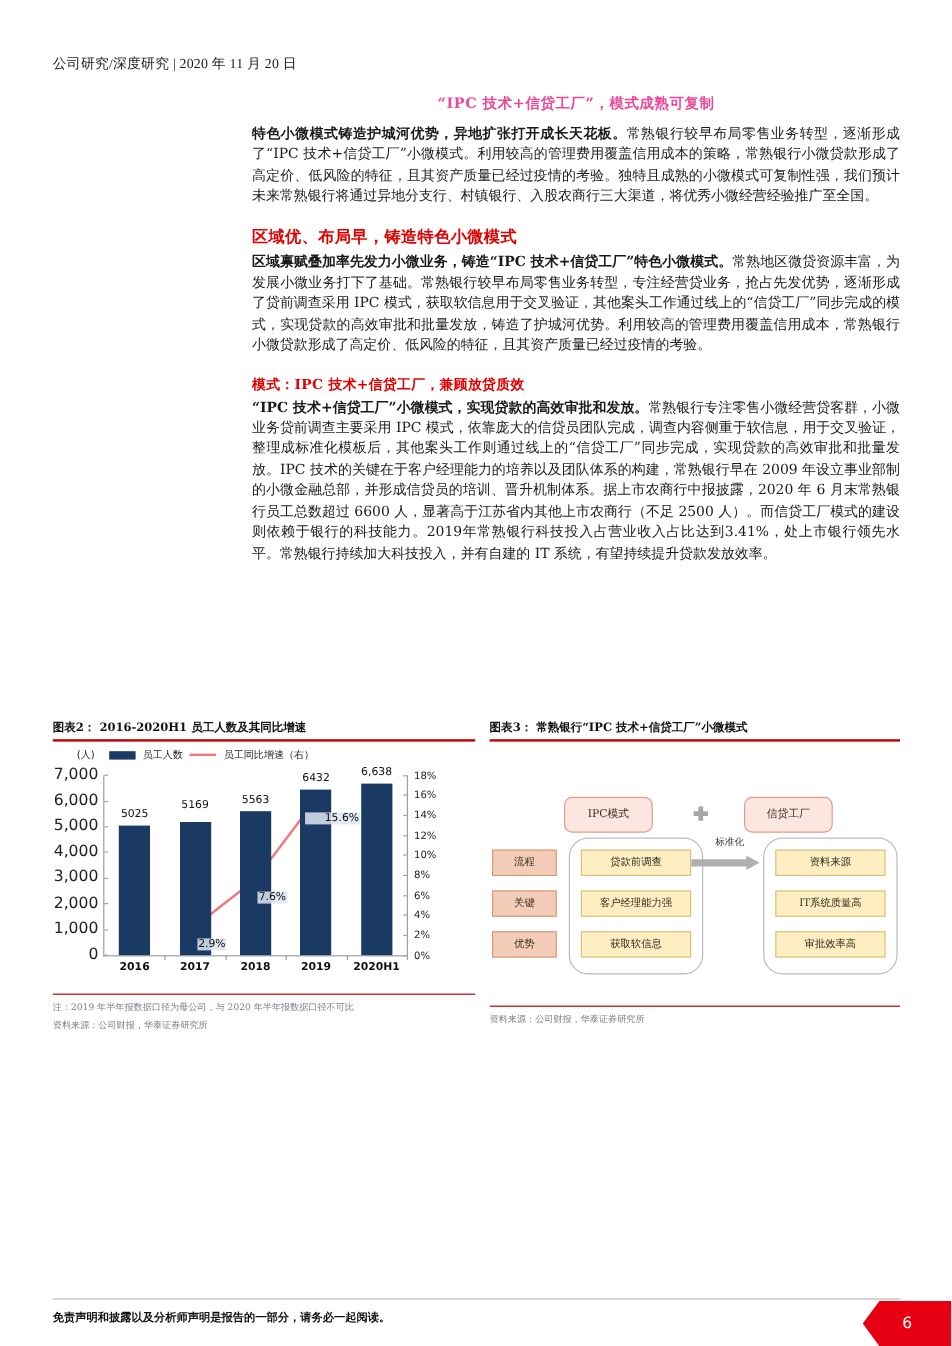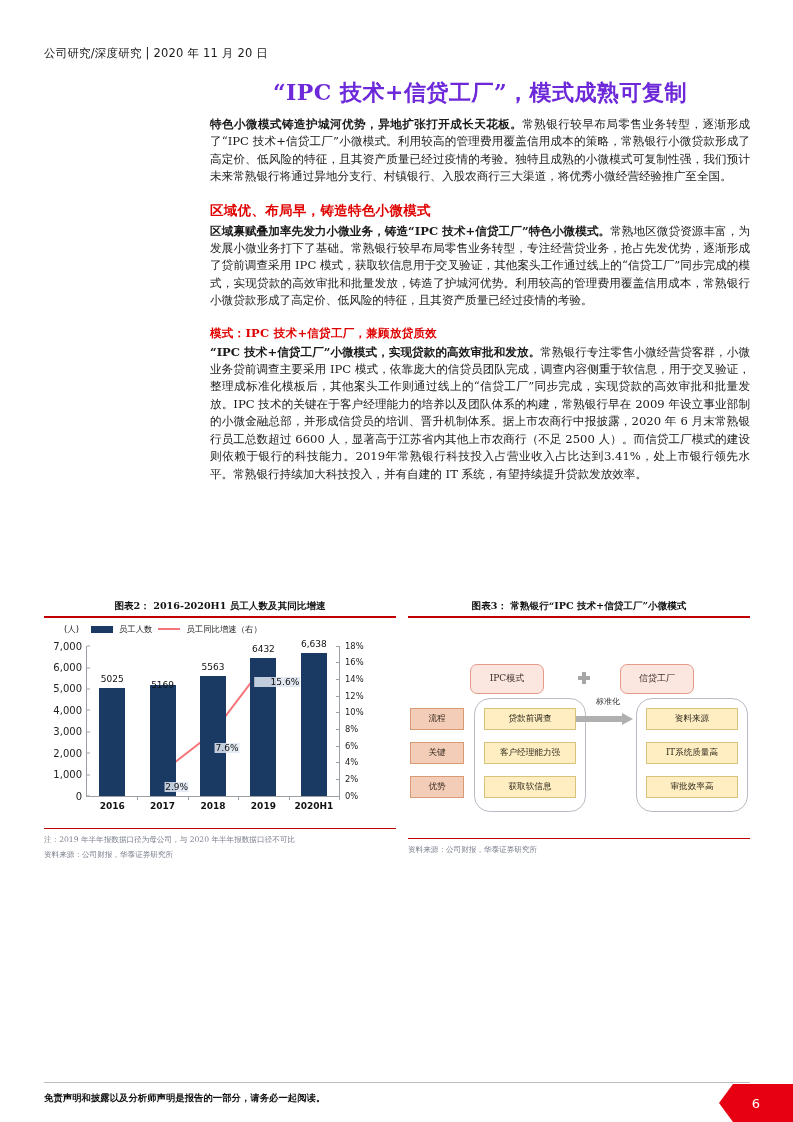--- a/index.html
+++ b/index.html
@@ -9,29 +9,29 @@
     font-family:"DejaVu Sans","Liberation Sans",sans-serif;
     color:#111;
     position:relative;
     overflow:hidden;
   }
   .page{position:absolute;left:0;top:0;width:793px;height:1122px;}
 
   
   .doc-header{
     position:absolute;left:44px;top:46px;width:706px;
-    font-size:11.5px;color:#1a1a1a;letter-spacing:.2px;
+    font-size:11.5px;color:#1a1a1a;letter-spacing:.2px;font-family:Liberation Serif, serif;
   }
 
   
   .content{
     position:absolute;left:210px;top:78px;width:540px;
   }
   .main-title{
-    color:#6d28d9;font-weight:bold;font-size:22px;
+    color:#ec4899;font-weight:bold;font-size:12px;
     text-align:center;letter-spacing:.5px;margin:0 0 8px 0;
     font-family:"DejaVu Serif","Liberation Serif",serif;
   }
   .section-head{
     color:#e00000;font-weight:bold;font-size:13.5px;
     margin:16px 0 3px 0;letter-spacing:.3px;
     font-family:"DejaVu Serif","Liberation Serif",serif;
   }
   .section-head.small{font-size:11.5px;}
   p.body{
@@ -42,42 +42,41 @@
     font-family:"DejaVu Serif","Liberation Serif",serif;
   }
   p.body b{font-weight:bold;}
 
   
   .fig{position:absolute;}
   .fig-title{
     font-size:9.6px;font-weight:bold;color:#111;
     padding-bottom:3px;
     font-family:"DejaVu Serif","Liberation Serif",serif;
-    text-align:center;
   }
   .fig-rule{height:1.6px;background:#c00000;width:100%;}
   .fig-foot{
     font-size:7.6px;color:#7a7f8c;margin-top:4px;line-height:12px;
     font-family:"DejaVu Serif","Liberation Serif",serif;
   }
   .fig-foot .rule{height:1px;background:#c00000;margin-bottom:5px;}
 
   
   .chart-wrap{position:relative;width:350px;height:200px;margin-top:6px;}
   .legend{position:absolute;left:20px;top:0;font-size:8.4px;display:flex;align-items:center;gap:6px;}
   .legend .unit{font-size:8.4px;color:#222;margin-right:6px;}
   .legend .swatch{display:inline-block;width:22px;height:7px;background:#1b3a63;}
   .legend .lineswatch{display:inline-block;width:22px;height:2px;background:#f4767a;}
   .legend span.lbl{font-size:8.4px;color:#222;}
   .plot{
     position:absolute;left:42px;top:22px;width:252px;height:150px;
     border-left:1px solid #9aa0a6;border-bottom:1px solid #9aa0a6;
   }
   .ytick{position:absolute;right:100%;transform:translateY(-50%);
-    font-size:10px;color:#222;padding-right:5px;white-space:nowrap;}
+    font-size:13px;color:#222;padding-right:5px;white-space:nowrap;}
   .ytick:after{content:"";position:absolute;left:100%;top:50%;width:3px;height:1px;background:#9aa0a6;}
   .ytick2{position:absolute;left:100%;transform:translateY(-50%);
     font-size:8.4px;color:#222;padding-left:6px;white-space:nowrap;}
   .ytick2:before{content:"";position:absolute;right:100%;top:50%;width:3px;height:1px;background:#9aa0a6;}
   .axis2{position:absolute;left:100%;top:0;width:1px;height:100%;background:#9aa0a6;}
   .bar{position:absolute;bottom:0;width:26px;background:#1b3a63;}
   .barlabel{position:absolute;transform:translateX(-50%);font-size:9px;color:#111;white-space:nowrap;}
   .xlabel{position:absolute;top:100%;margin-top:5px;transform:translateX(-50%);
     font-size:9px;font-weight:bold;color:#111;white-space:nowrap;}
   .xtick{position:absolute;top:100%;width:1px;height:4px;background:#9aa0a6;}
@@ -189,21 +188,21 @@
           <div class="ytick2" style="top: 66.6667px; text-align: right;">10%</div>
           <div class="ytick2" style="top: 50px; text-align: center;">12%</div>
           <div class="ytick2" style="top: 33.3333px;">14%</div>
           <div class="ytick2" style="top: 16.6667px;">16%</div>
           <div class="ytick2" style="top: 0px;">18%</div>
           <div class="bar" style="left: 12.2px; height: 107.679px; background: rgb(27, 58, 99);"></div>
           <div class="barlabel" style="left: 25.2px; top: 28.3214px;">5025</div>
           <div class="xtick" style="left: 50.4px;"></div>
           <div class="xlabel" style="left: 25.2px;">2016</div>
           <div class="bar" style="left: 62.6px; height: 110.764px; background: rgb(27, 58, 99);"></div>
-          <div class="barlabel" style="left: 75.6px; top: 34px; text-align: center;">5169</div>
+          <div class="barlabel" style="left: 75.6px; top: 20px; text-align: center;">5169</div>
           <div class="xtick" style="left: 100.8px;"></div>
           <div class="xlabel" style="left: 75.6px;">2017</div>
           <div class="bar" style="left: 113px; height: 119.207px; background: rgb(27, 58, 99);"></div>
           <div class="barlabel" style="left: 126px; top: 16.7929px;">5563</div>
           <div class="xtick" style="left: 151.2px;"></div>
           <div class="xlabel" style="left: 126px;">2018</div>
           <div class="bar" style="left: 163.4px; height: 137.829px; background: rgb(27, 58, 99);"></div>
           <div class="barlabel" style="left: 176.4px; top: -1.82857px;">6432</div>
           <div class="xtick" style="left: 201.6px;"></div>
           <div class="xlabel" style="left: 176.4px;">2019</div>

